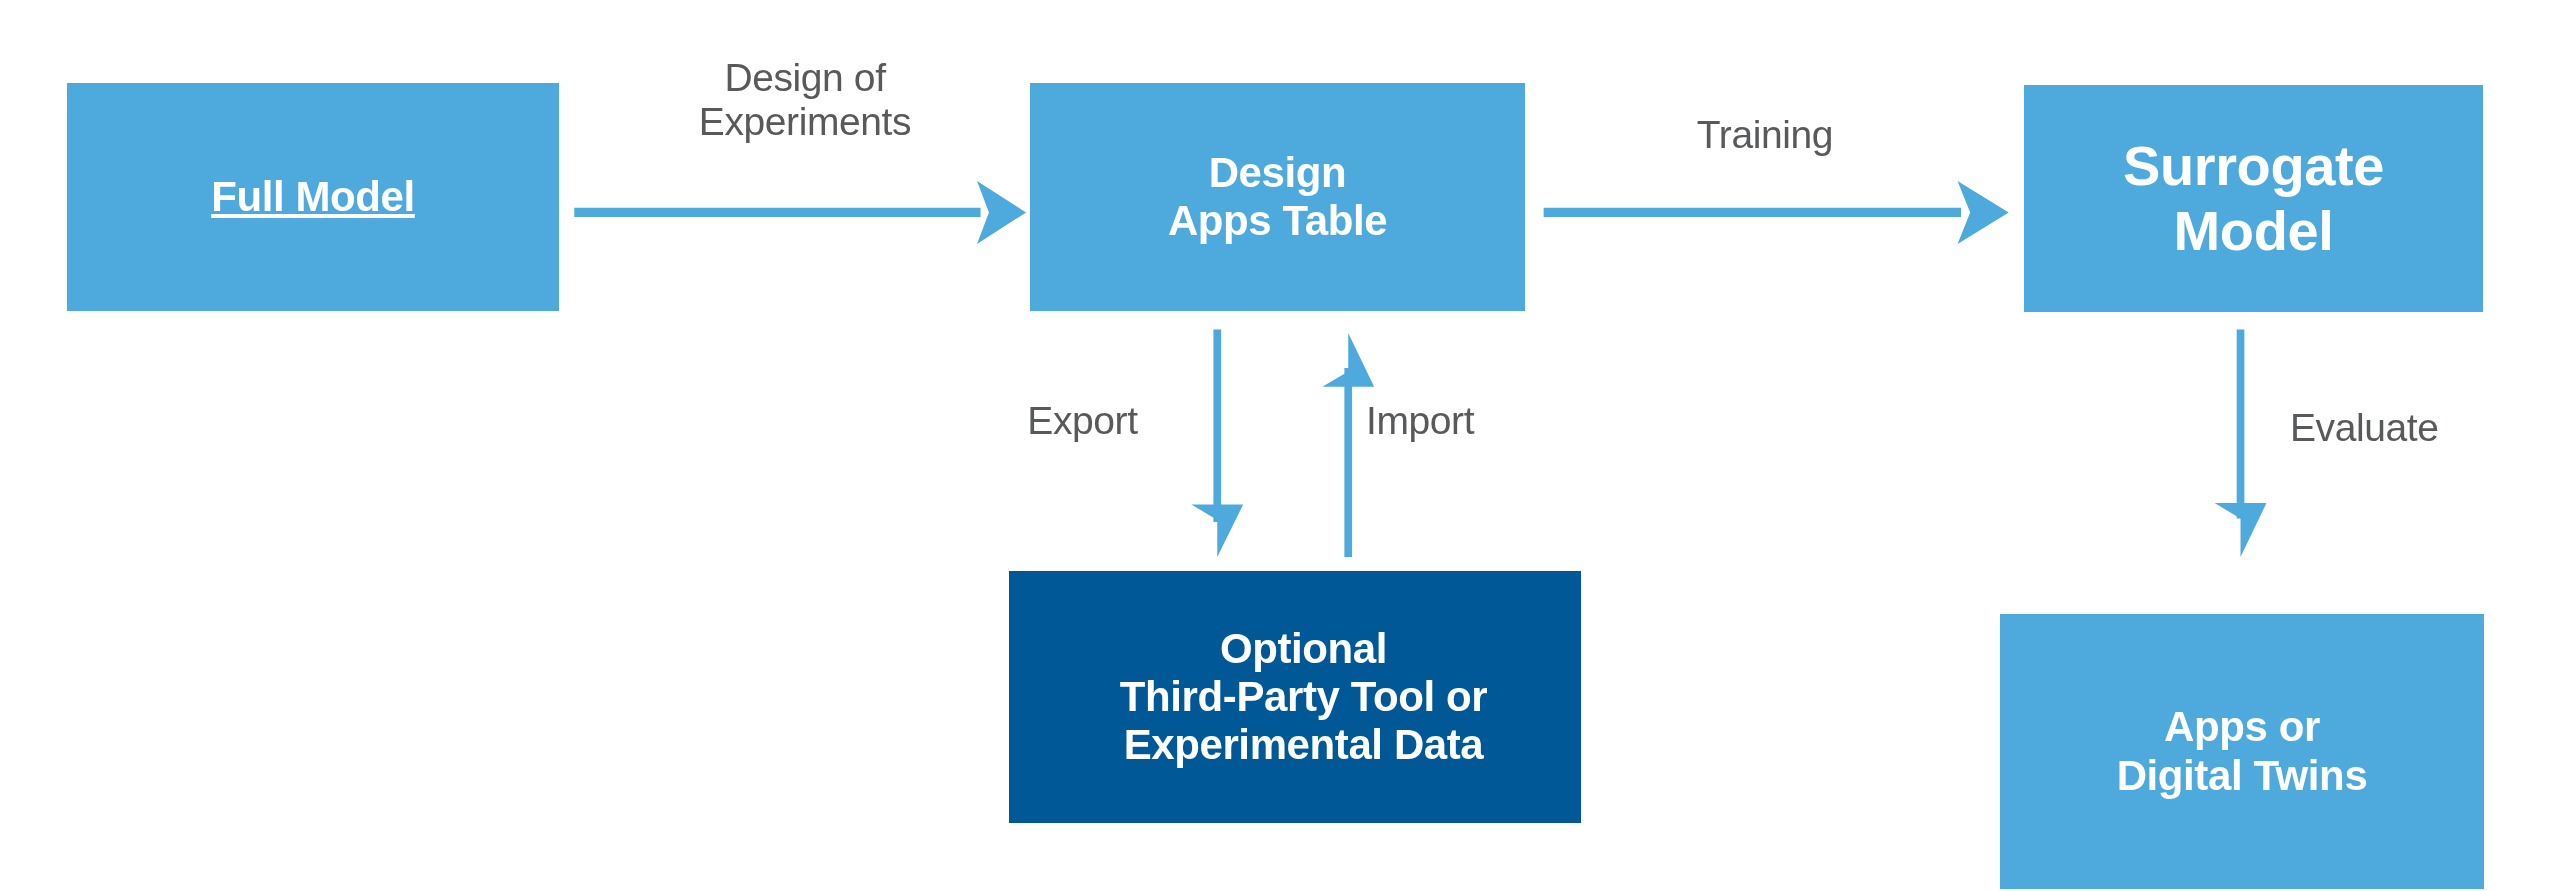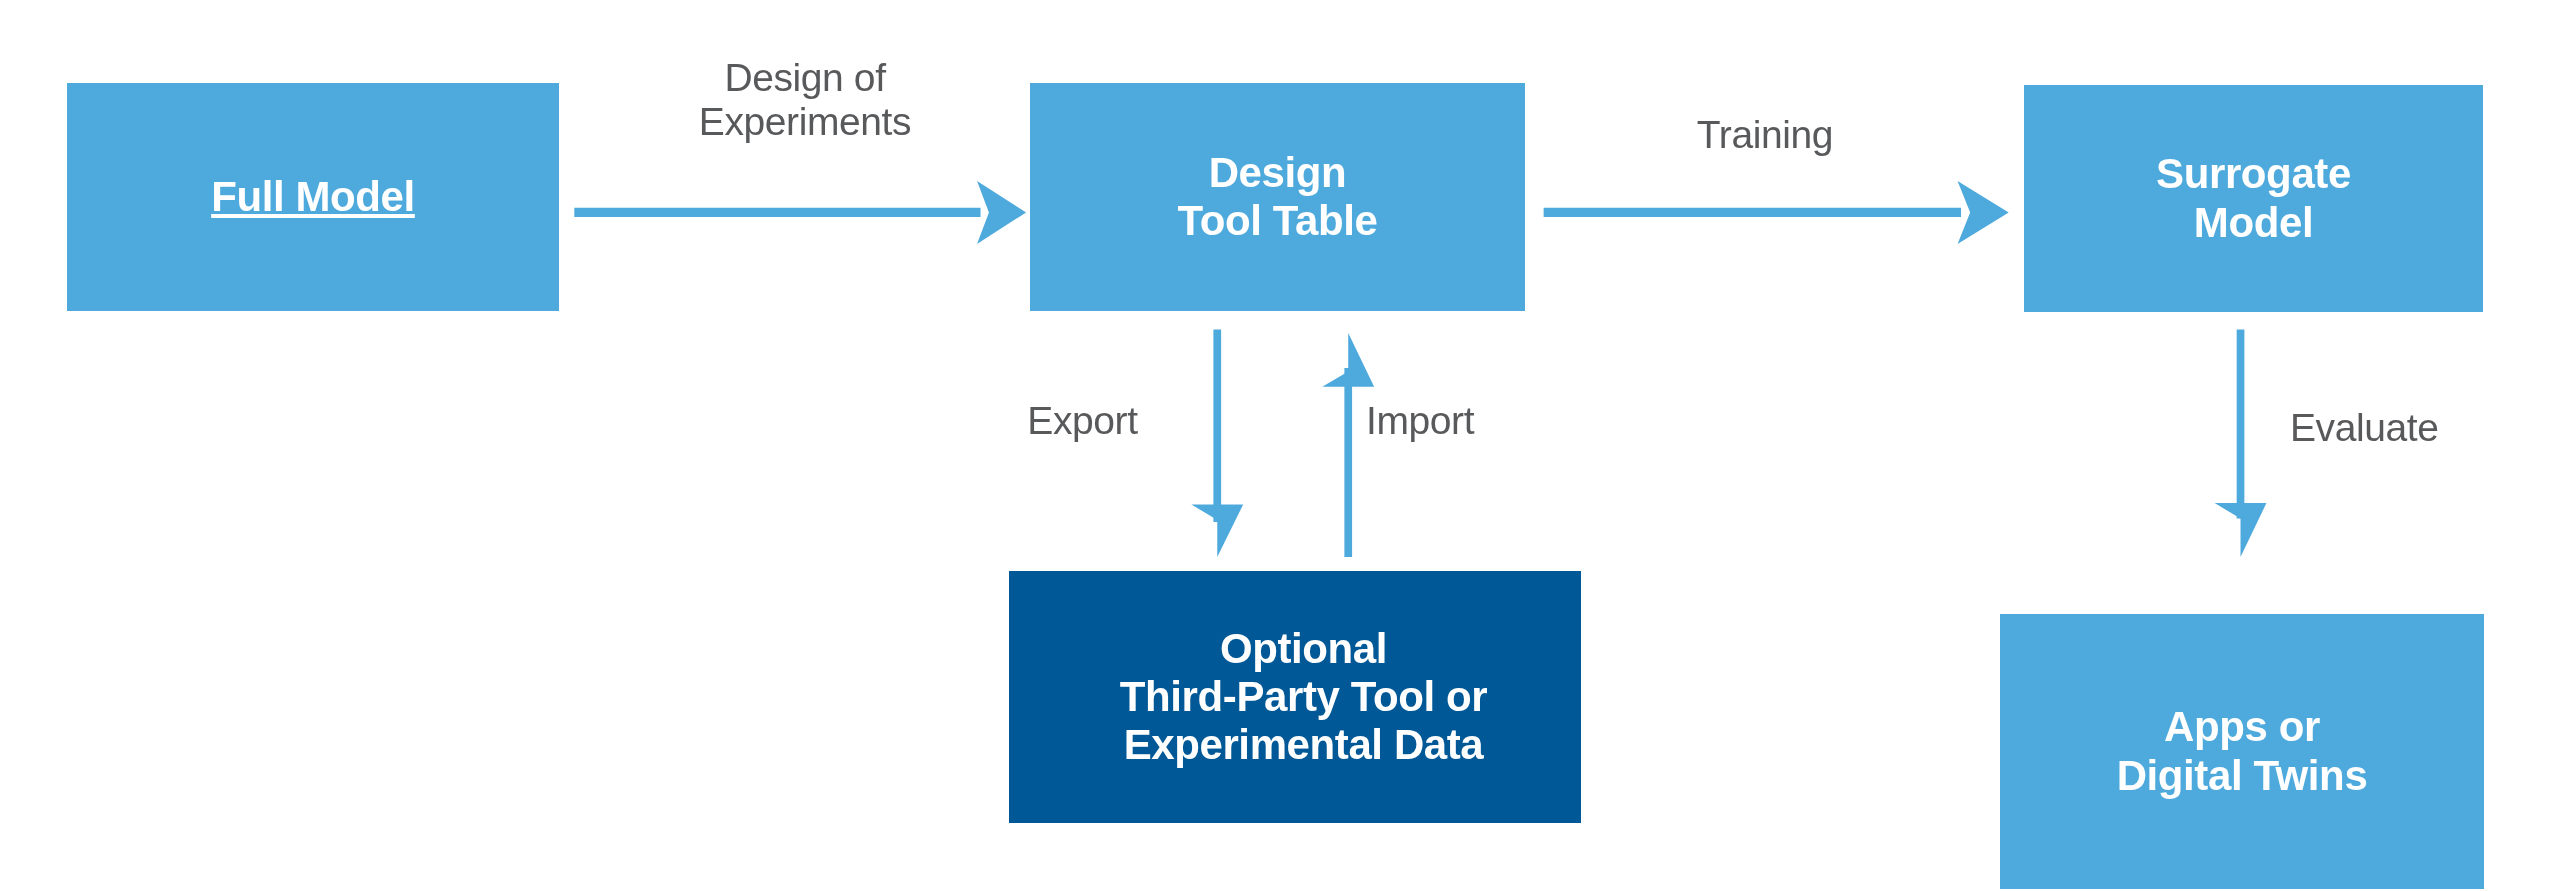--- a/index.html
+++ b/index.html
@@ -42,21 +42,21 @@
     left: 67px;  top: 83px;  width: 492px;  height: 228px;
     font-size: 42px;
     text-decoration: underline;
   }
   #node-design-data-table {
     left: 1030px; top: 83px; width: 495px; height: 228px;
     font-size: 42px;
   }
   #node-surrogate-model {
     left: 2024px; top: 85px; width: 459px; height: 227px;
-    font-size: 42px;
+    font-size: 56px;
   }
   #node-optional-tool {
     left: 1009px; top: 571px; width: 572px; height: 252px;
     font-size: 42px;
     padding-left: 24px;
   }
   #node-apps-digital-twins {
     left: 2000px; top: 578px; width: 484px; height: 275px;
     font-size: 42px;
     margin-top: 36px;
@@ -110,21 +110,21 @@
   }
 </style>
 </head>
 <body>
 
 <div id="canvas">
 
   <div class="node node-light" id="node-full-model">Full Model</div>
 
   <div class="node node-light" id="node-design-data-table">Design
-Tool Table</div>
+Apps Table</div>
 
   <div class="node node-light" id="node-surrogate-model">Surrogate
 Model</div>
 
   <div class="node node-dark" id="node-optional-tool">Optional
 Third-Party Tool or
 Experimental Data</div>
 
   <div class="node node-light" id="node-apps-digital-twins">Apps or
 Digital Twins</div>

